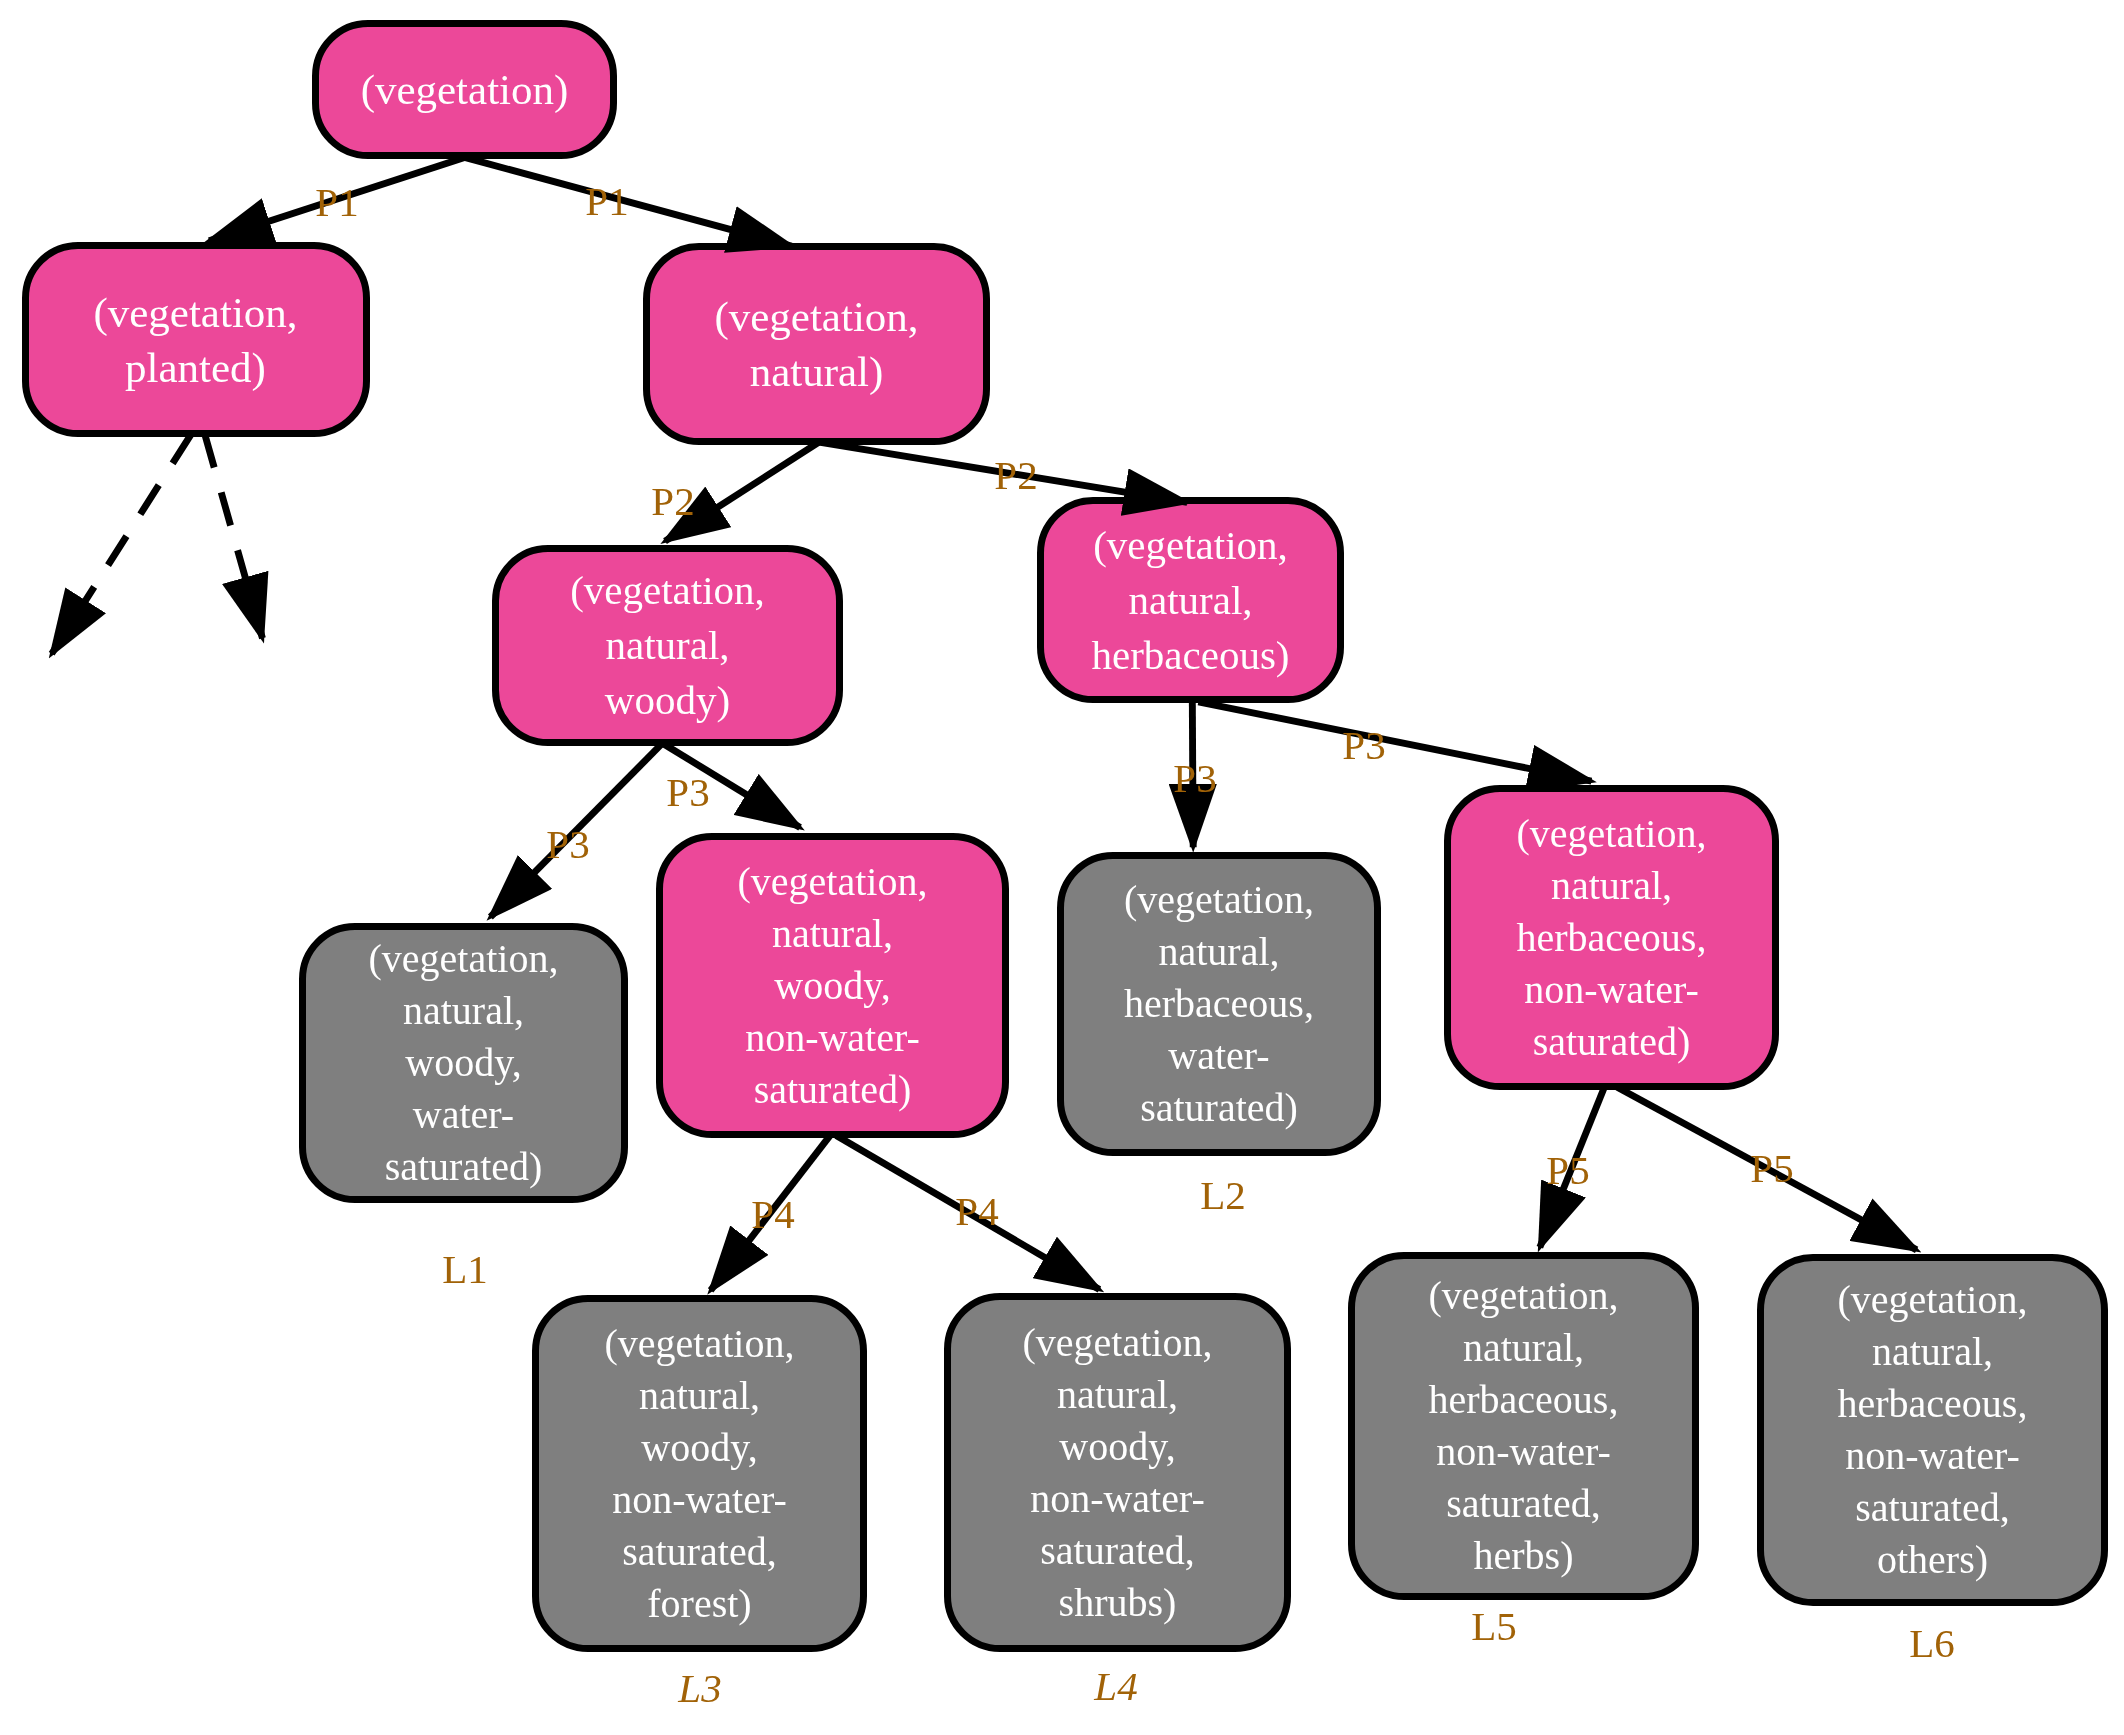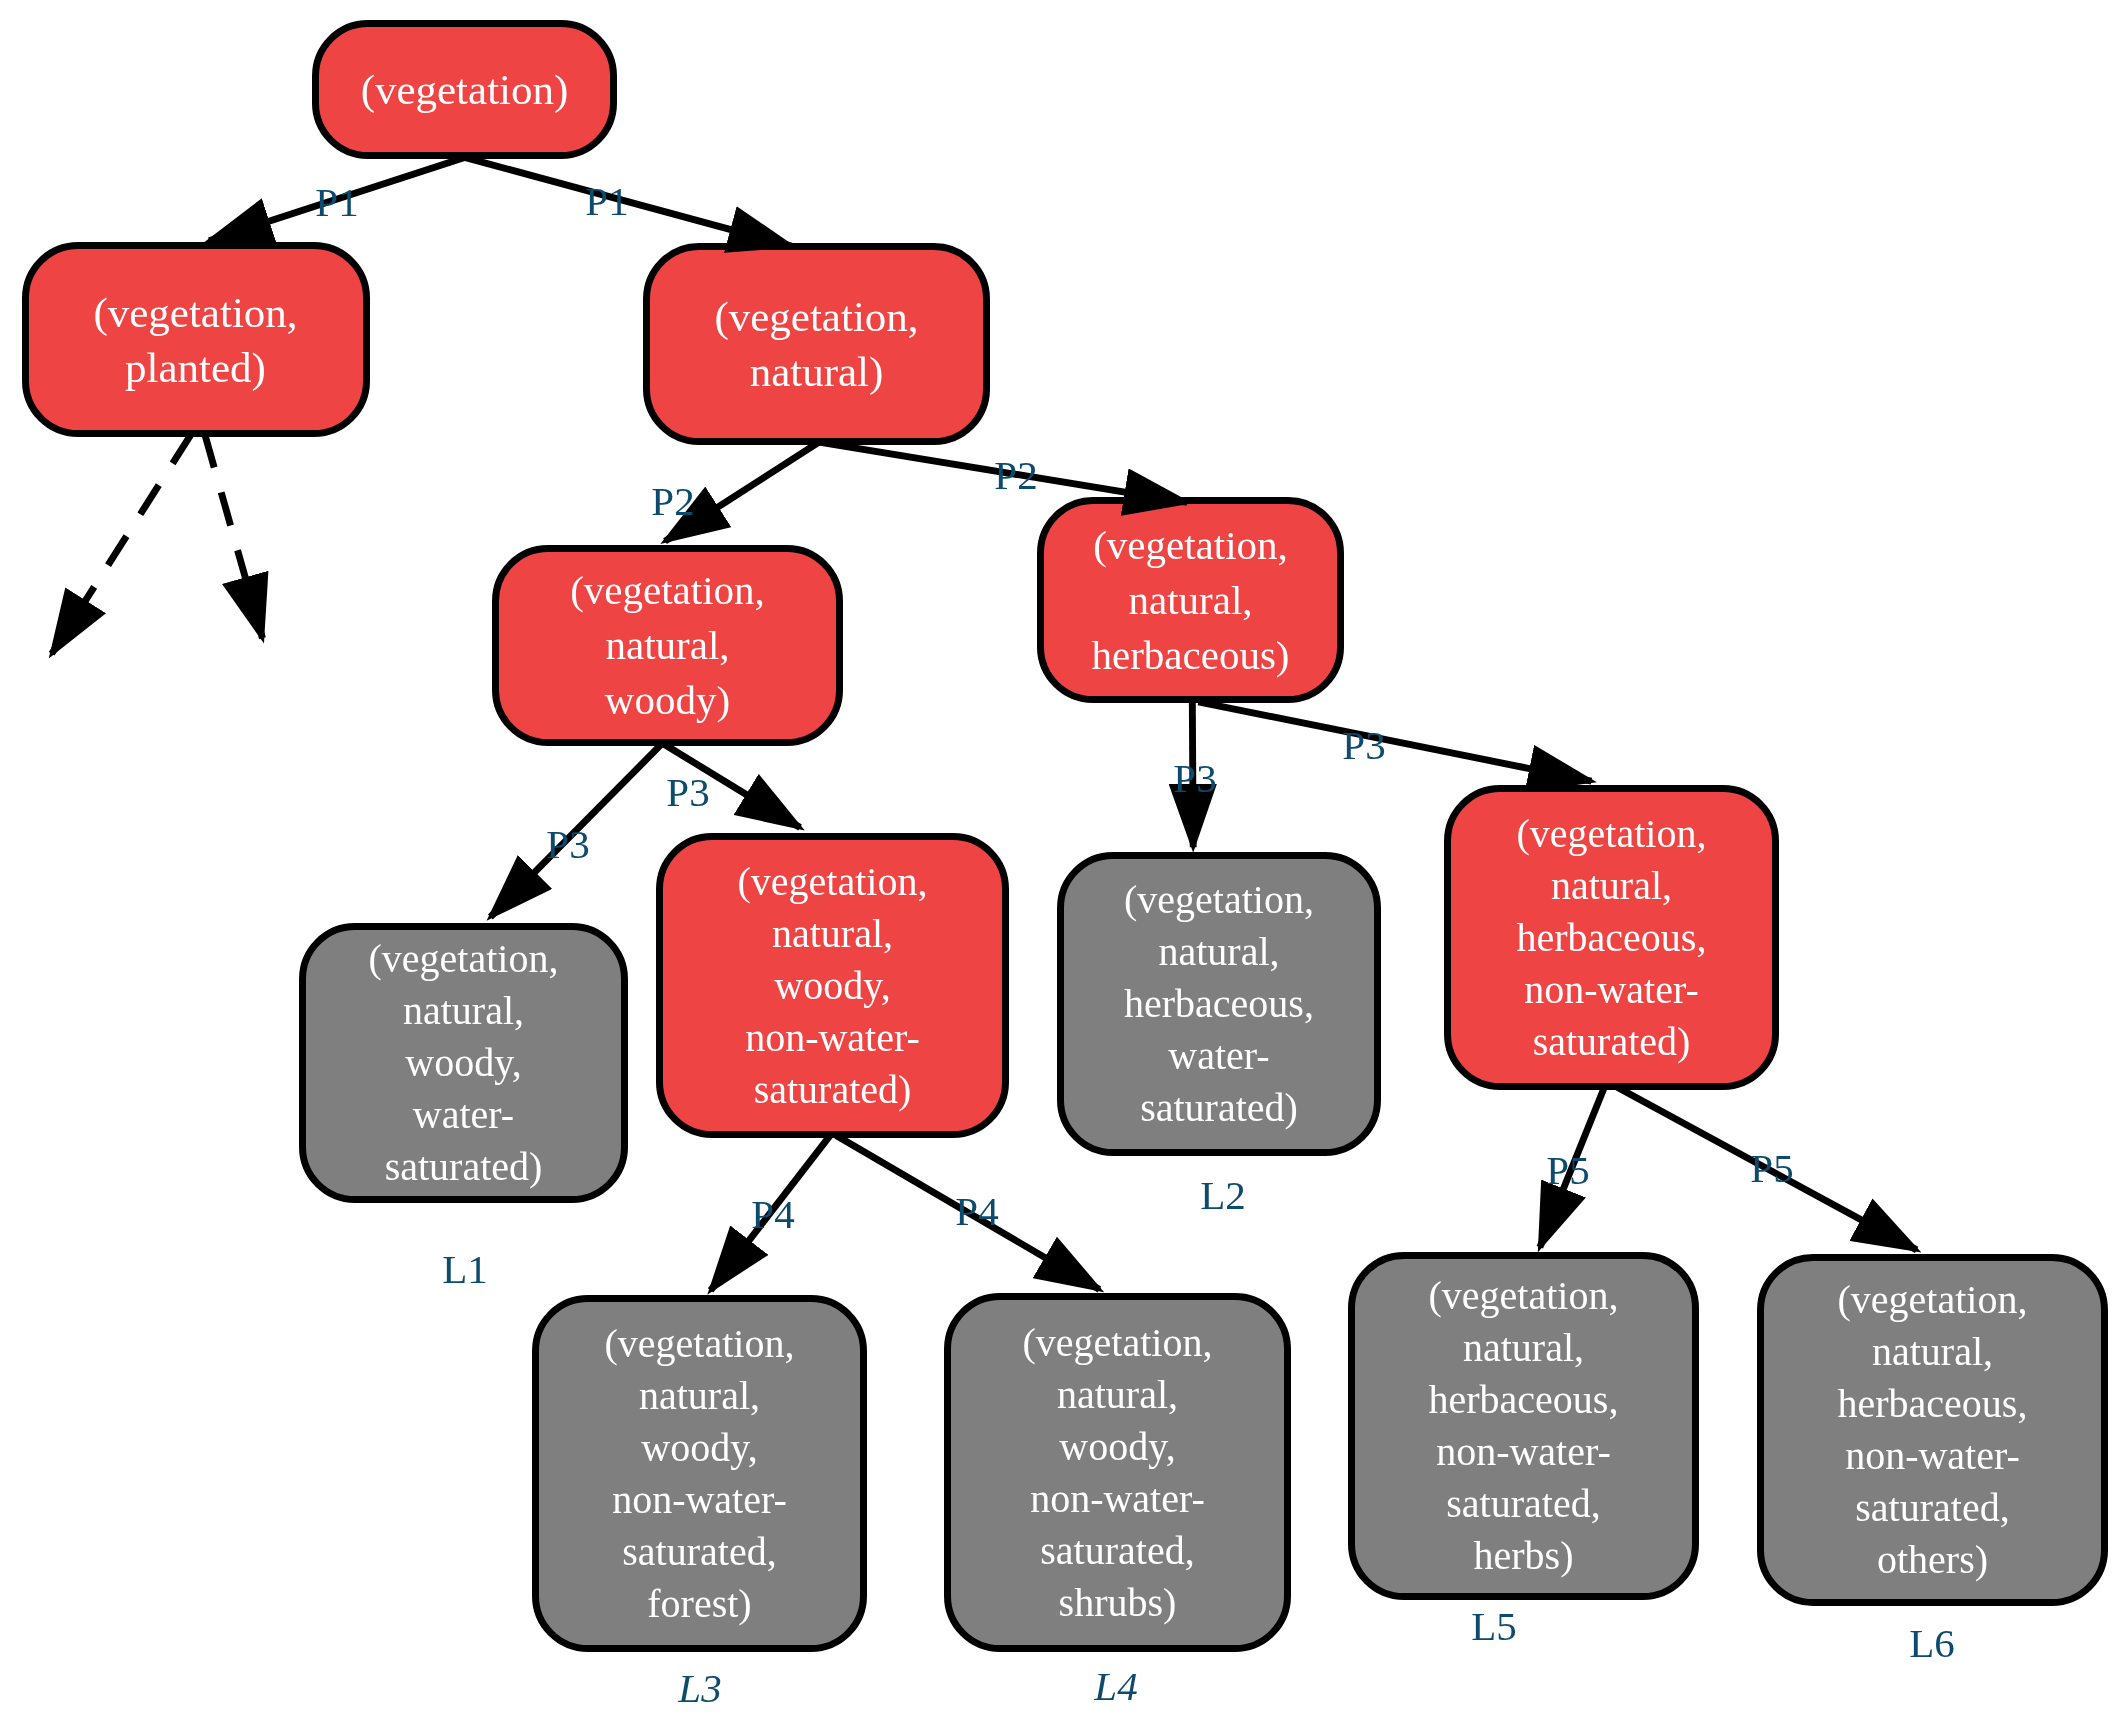--- a/index.html
+++ b/index.html
@@ -1,25 +1,25 @@
 <!DOCTYPE html>
 <html style="font-size:13.8px"><head>
 <meta charset="utf-8">
 <style>
   html,body{margin:0;padding:0;background:#ffffff;}
   #canvas{position:relative;width:2124px;height:1735px;background:#ffffff;overflow:hidden;
           font-family:"Liberation Serif", serif;}
   .node{position:absolute;box-sizing:border-box;border:7.7px solid #000000;border-radius:56px;
         display:flex;align-items:center;justify-content:center;text-align:center;color:#ffffff;}
-  .node.blue{background:#ef4444;}
+  .node.blue{background:#ec4899;}
   .node.gray{background:#7F7F7F;}
   .node-label{white-space:pre-line;font-size:40px;line-height:52px;}
   .node.big .node-label{font-size:43px;line-height:55px;}
   .node.mid .node-label{font-size:41px;line-height:55px;}
-  .lab{position:absolute;transform:translate(-50%,-50%);color:#0c4a6e;font-size:41px;line-height:41px;}
+  .lab{position:absolute;transform:translate(-50%,-50%);color:#a16207;font-size:41px;line-height:41px;}
   svg.edges{position:absolute;left:0;top:0;pointer-events:none;}
 </style>
 </head>
 <body>
 
 <div id="canvas">
 
   <div class="node blue big" style="left:312px;top:20px;width:305px;height:139px;">
     <span class="node-label">(vegetation)</span>
   </div>

